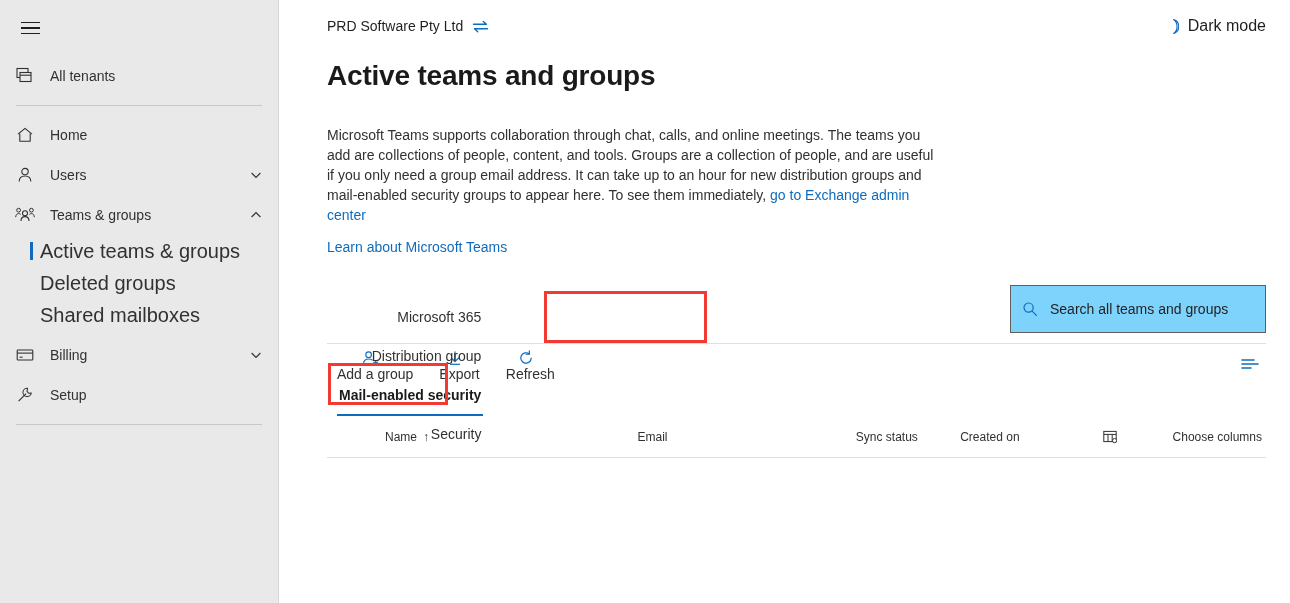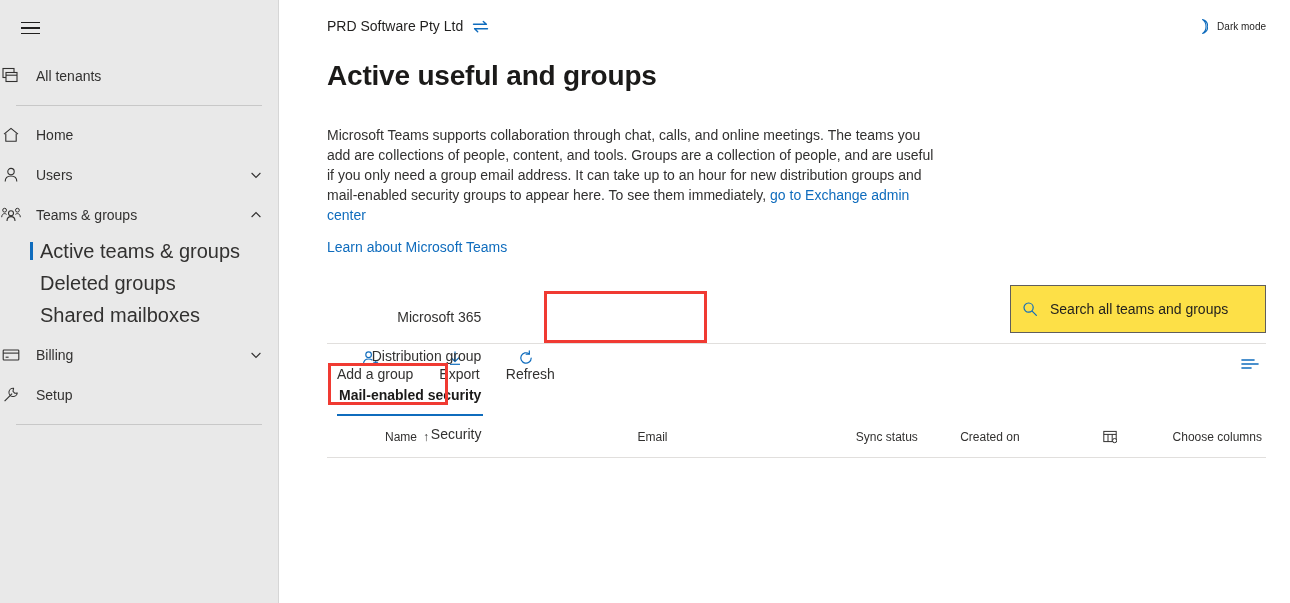--- a/index.html
+++ b/index.html
@@ -32,20 +32,21 @@
     margin-left: 6px; margin-top: 4px;
     cursor: pointer;
   }
   .hamburger span {
     display: block; width: 19px; height: 1.6px;
     background: #201f1e;
   }
   .nav-item {
     display: flex; align-items: center;
     height: 40px;
+    padding-left: 14px;
     padding-right: 14px;
     cursor: pointer;
     position: relative;
     color: #323130;
     font-size: 14px;
   }
   .nav-item .ico {
     width: 22px; height: 20px;
     display: inline-flex; align-items: center; justify-content: center;
     margin-right: 14px;
@@ -90,21 +91,21 @@
     justify-content: space-between;
   }
   .tenant {
     display: flex; align-items: center;
     font-size: 14px; color: #201f1e;
     cursor: pointer;
   }
   .tenant .swap { margin-left: 9px; display: inline-flex; }
   .darkmode {
     display: flex; align-items: center;
-    font-size: 10px; color: #201f1e;
+    font-size: 16px; color: #201f1e;
     cursor: pointer;
   }
   .darkmode .moon { margin-right: 9px; display: inline-flex; }
 
   h1.page-title {
     font-size: 28px;
     font-weight: bold;
     margin: 8px 0 0 0;
     color: #1b1a19;
     letter-spacing: -0.2px;
@@ -148,21 +149,21 @@
     content: "";
     position: absolute;
     left: 10px; right: 10px; bottom: 0;
     height: 2px; background: #0f6cbd;
   }
   .searchbox {
     width: 256px; height: 48px;
     border: 1px solid #605e5c;
     display: flex; align-items: center;
     padding: 0 11px;
-    background: #fde047;
+    background: #7dd3fc;
     cursor: text;
   }
   .searchbox .mag { margin-right: 10px; display: inline-flex; }
   .searchbox input {
     border: 0; outline: 0; font-size: 14px;
     font-family: "Liberation Sans", sans-serif;
     color: #323130; width: 100%;
     background: transparent;
   }
   .searchbox input::placeholder { color: #201f1e; }
@@ -344,21 +345,21 @@
       <div class="darkmode">
         <span class="moon">
           <svg width="17" height="17" viewBox="0 0 17 17">
             <path d="M11.6 1.6 A7.2 7.2 0 0 1 11.6 15.4 A8.6 8.6 0 0 0 11.6 1.6 Z" fill="none" stroke="#0f6cbd" stroke-width="1.15" stroke-linejoin="round"></path>
           </svg>
         </span>
         <span>Dark mode</span>
       </div>
     </div>
 
-    <h1 class="page-title">Active useful and groups</h1>
+    <h1 class="page-title">Active teams and groups</h1>
 
     <p class="desc">
       <span>Microsoft Teams supports collaboration through chat, calls, and online meetings. The teams you add are collections of people, content, and tools. Groups are a collection of people, and are useful if you only need a group email address. It can take up to an hour for new distribution groups and mail-enabled security groups to appear here. To see them immediately, </span><a class="link">go to Exchange admin center</a>
     </p>
 
     <a class="learn link">Learn about Microsoft Teams</a>
 
     
     <div class="tabsrow">
       <div class="tabs">

